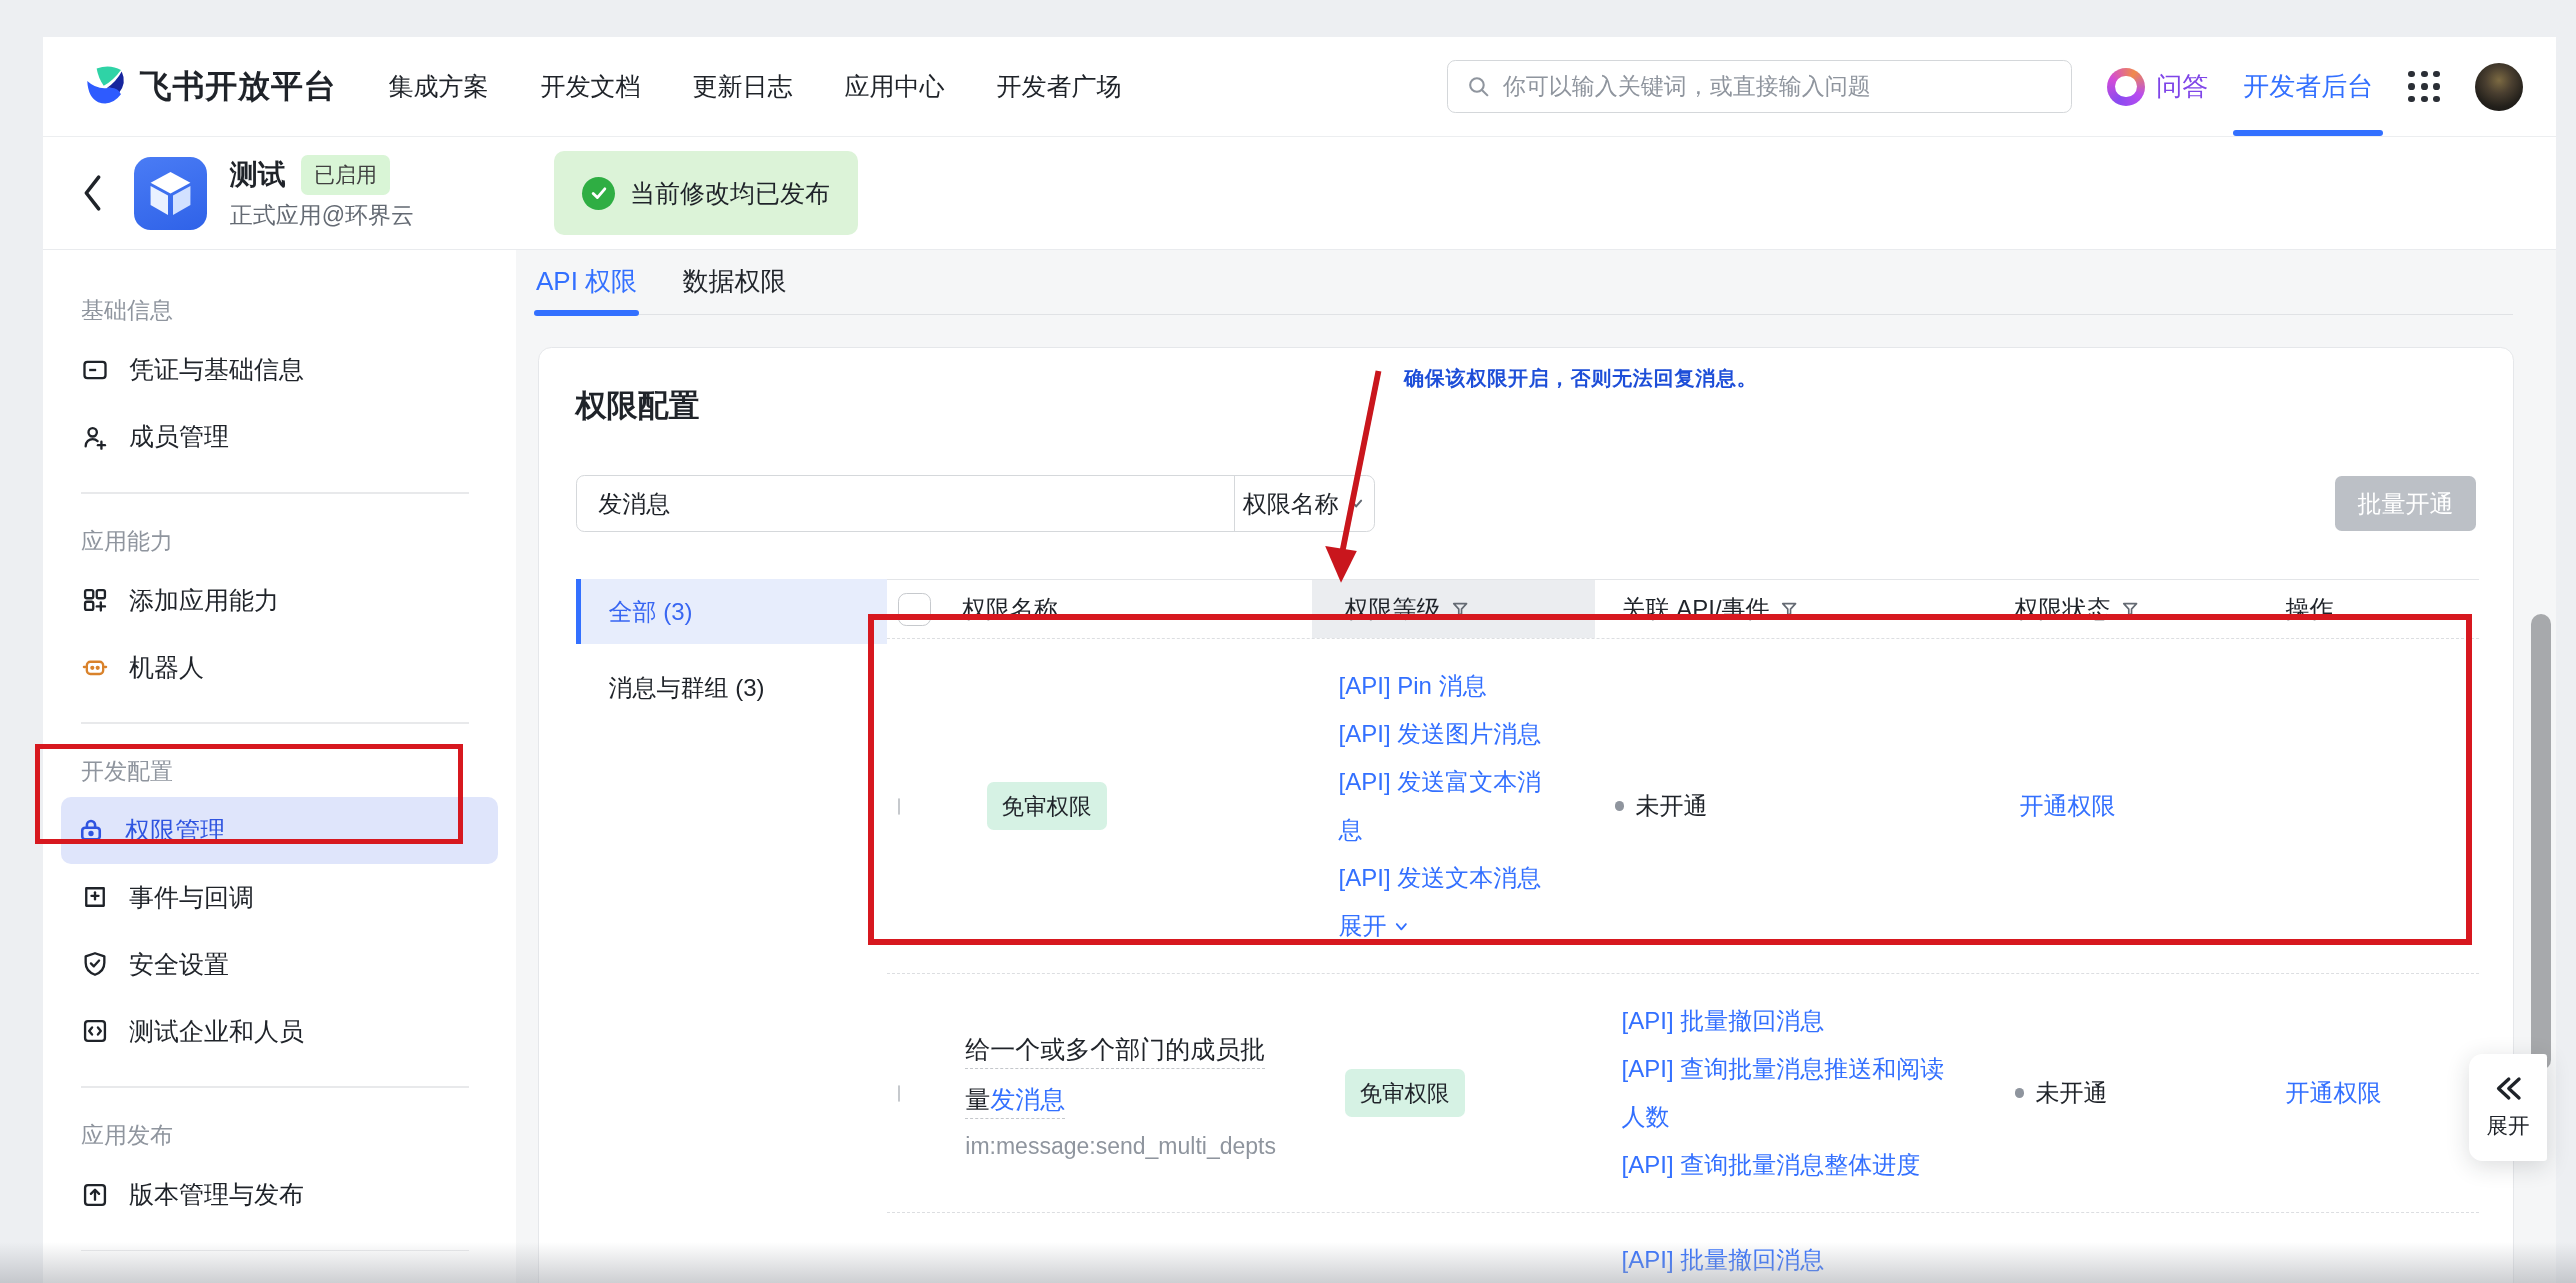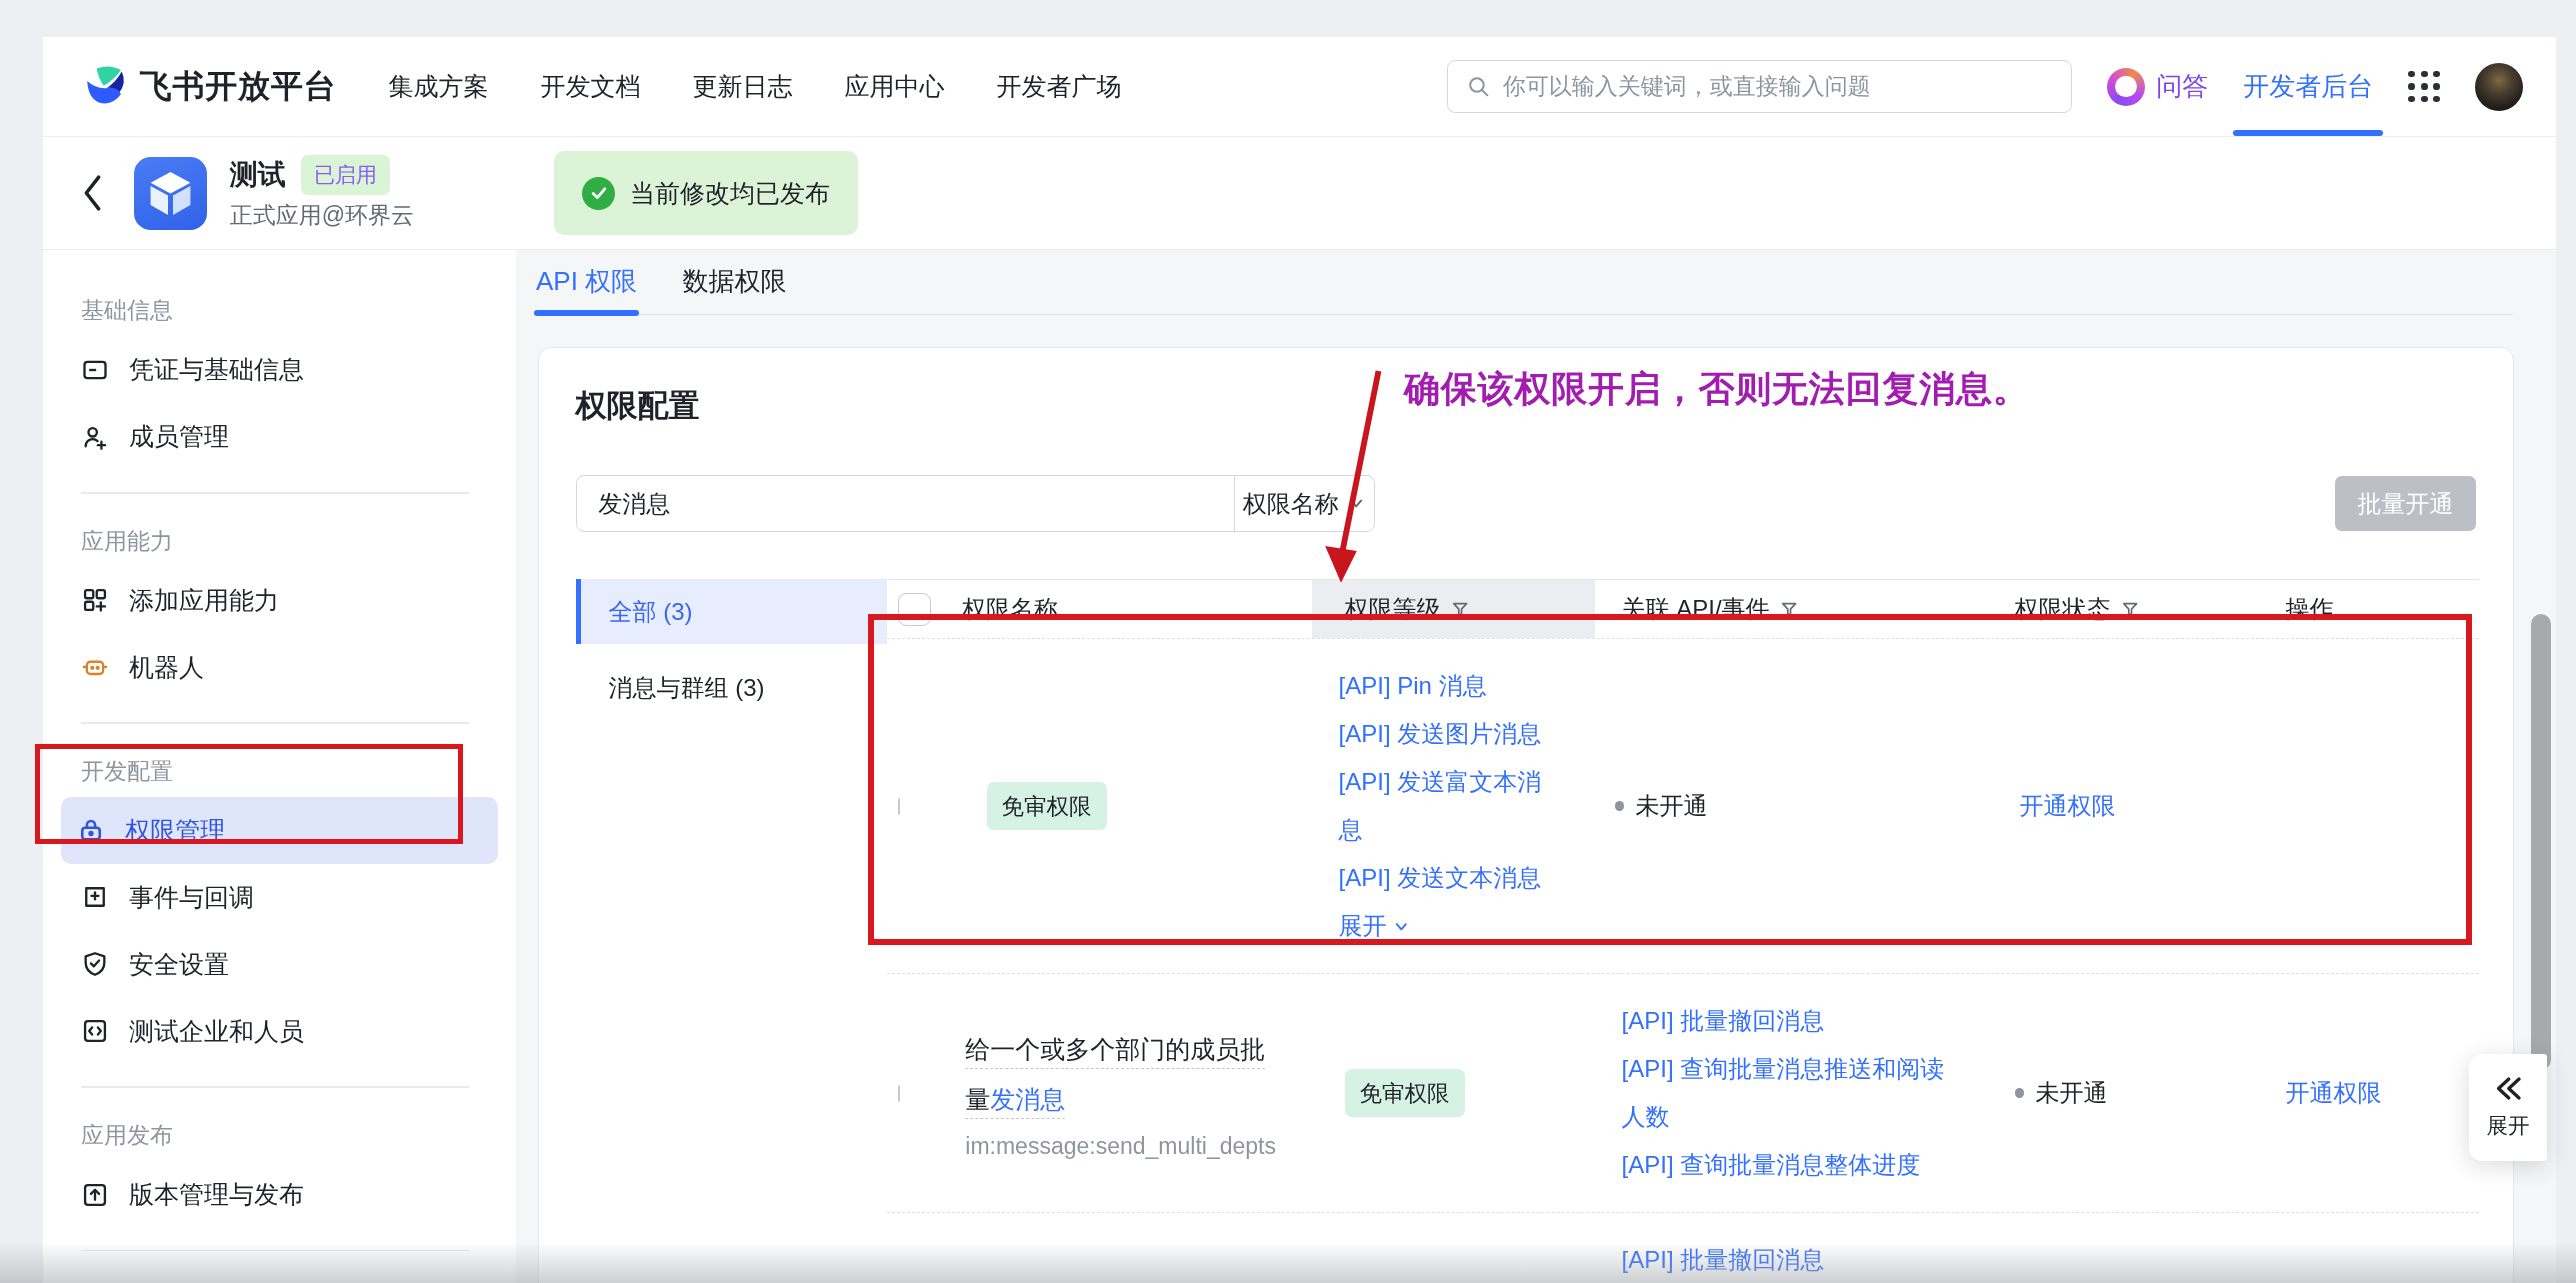--- a/index.html
+++ b/index.html
@@ -31,21 +31,21 @@
   .avatar { width:48px; height:48px; border-radius:50%; cursor:pointer;
             background:radial-gradient(circle at 50% 36%,#7c6a42 0%,#4a3f30 34%,#23201b 68%,#121110 100%); }
 
   
   .appheader { height:113px; background:#fff; border-bottom:1.7px solid #e9ebee; display:flex; align-items:center; padding:0 38px; gap:23px; flex:0 0 auto; }
   .back { cursor:pointer; display:flex; align-items:center; margin-right:6.7px; }
   .app-ic { width:73px; height:73px; border-radius:16.7px; background:linear-gradient(160deg,#4a7cf5,#2f62e8); display:flex; align-items:center; justify-content:center; }
   .app-meta { display:flex; flex-direction:column; gap:5px; }
   .app-title-row { display:flex; align-items:center; gap:15px; }
   .app-name { font-size:28px; font-weight:700; }
-  .badge-enabled { background:#d9f5d6; color:#8b5cf6; font-size:21px; padding:5.8px 13.3px; border-radius:6.7px; }
+  .badge-enabled { background:#d9f5d6; color:#404040; font-size:21px; padding:5.8px 13.3px; border-radius:6.7px; }
   .app-sub { font-size:23px; color:#646a73; }
   .publish-pill { margin-left:117px; background:#dcf3d8; border-radius:10px; height:84px; display:flex; align-items:center; gap:15px; padding:0 28px; }
   .pill-check { width:33px; height:33px; border-radius:50%; background:#2fae43; display:flex; align-items:center; justify-content:center; }
   .publish-text { font-size:25px; color:#1f2329; }
 
   
   .mainrow { flex:1; display:flex; min-height:0; }
   .sidebar { width:473px; background:#fff; padding-top:13.3px; flex:0 0 auto; }
   .sec-title { font-size:23px; color:#8f959e; margin:32px 0 10px 38px; }
   .side-item { height:67px; display:flex; align-items:center; gap:20px; padding-left:38px; font-size:25px; cursor:pointer; }
@@ -95,21 +95,21 @@
   .api-link { display:block; color:#3370ff; font-size:24px; line-height:2.0; cursor:pointer; text-decoration:none; }
   .expand-link { display:inline-flex; align-items:center; gap:6.7px; color:#3370ff; font-size:24px; line-height:2.0; cursor:pointer; }
   .status-cell { padding-left:20px; display:flex; align-items:center; gap:11.7px; font-size:24px; }
   .dot { width:9.2px; height:9.2px; border-radius:50%; background:#8f959e; }
   .action-cell { padding-left:25px; }
   .action-link { color:#3370ff; font-size:24px; cursor:pointer; }
 
   
   .red-box-sidebar { position:absolute; left:35px; top:744px; width:428px; height:100px; border:5.8px solid #d7181f; pointer-events:none; z-index:30; }
   .red-box-row { position:absolute; left:868px; top:614px; width:1604px; height:331px; border:6.7px solid #d7181f; pointer-events:none; z-index:30; }
-  .annotation { position:absolute; left:1404px; top:365px; font-size:36px; font-weight:700; color:#a21caf; letter-spacing:0.8px; z-index:31; }
+  .annotation { position:absolute; left:1404px; top:365px; font-size:20px; font-weight:700; color:#1d4ed8; letter-spacing:0.8px; z-index:31; }
   .arrow-svg { position:absolute; left:1295px; top:356px; z-index:31; pointer-events:none; }
   .scroll-thumb { position:absolute; left:2531px; top:614px; width:20px; height:456px; background:#a7a9ac; border-radius:10px; z-index:20; }
   .expand-btn { position:absolute; left:2469px; top:1054px; width:78px; height:107px; background:#fff; border-radius:13.3px 3.3px 3.3px 13.3px; box-shadow:0 5px 23px rgba(31,35,41,.16); display:flex; flex-direction:column; align-items:center; justify-content:center; gap:8.3px; z-index:32; cursor:pointer; }
   .expand-btn span { font-size:21.6px; }
   .bottom-fade { position:absolute; left:0; top:1242px; width:2576px; height:42px; background:linear-gradient(180deg,rgba(170,173,179,0),rgba(162,165,171,.55)); z-index:40; pointer-events:none; }
 </style>
 </head>
 <body>
 
 <div class="stage">

